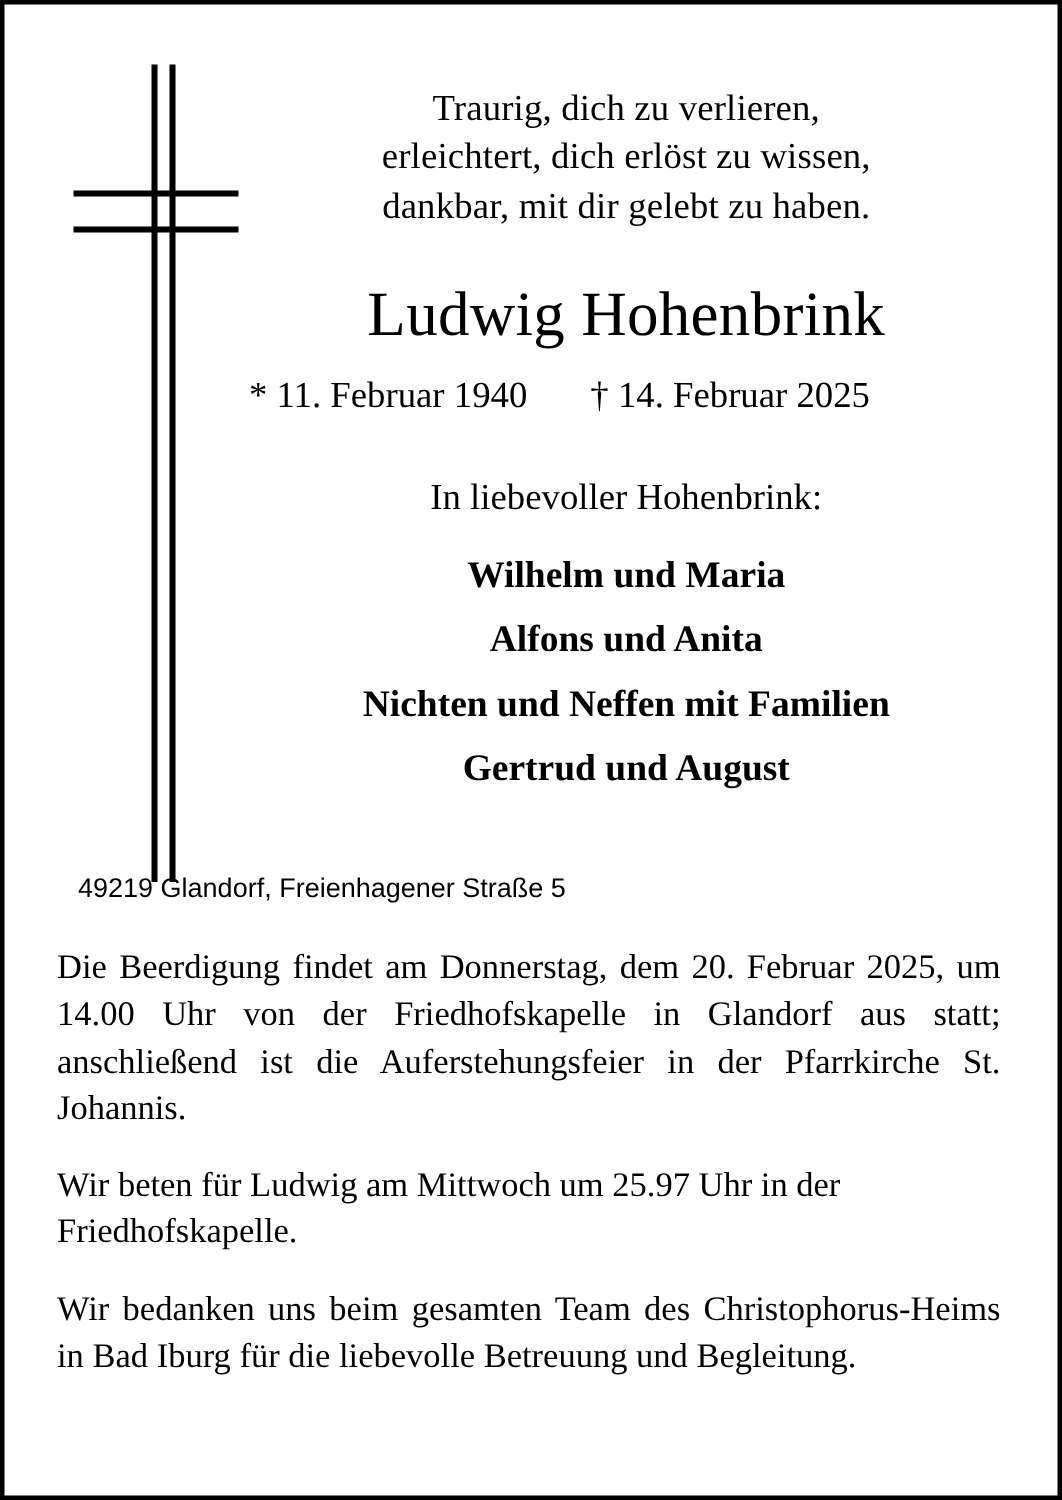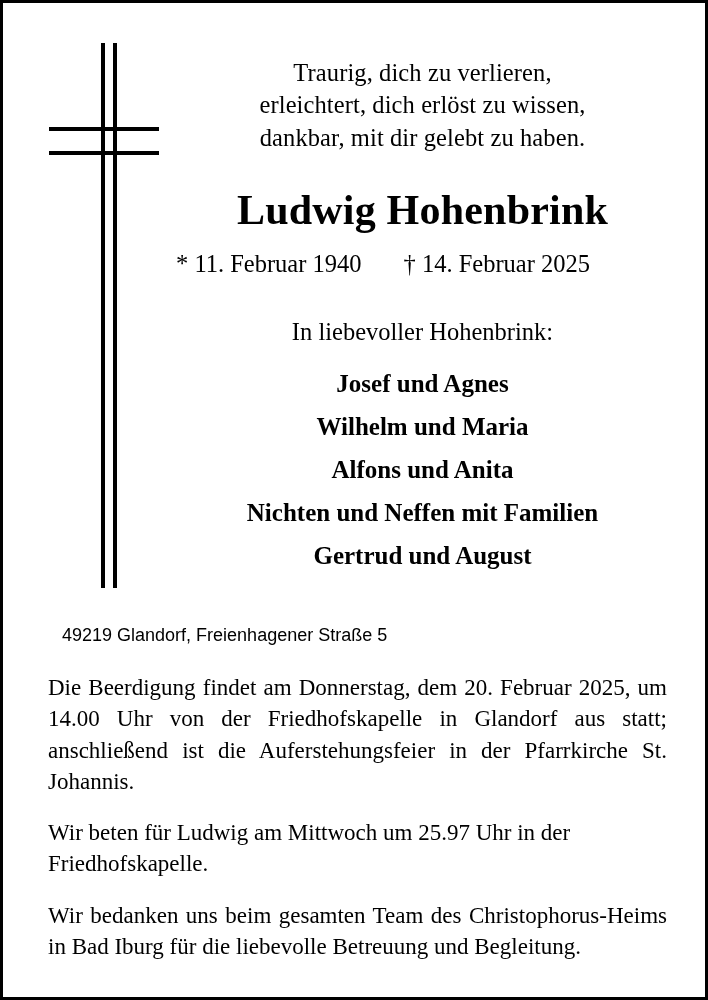--- a/index.html
+++ b/index.html
@@ -21,21 +21,21 @@
     box-sizing: border-box;
     border: 3px solid #000000;
     background: #ffffff;
   }
   .inner {
     position: absolute;
     left: 0;
     top: 0;
     right: 0;
     bottom: 0;
-    padding: 28px 36px 18px 43px;
+    padding: 28px 36px 18px 33px;
     box-sizing: border-box;
     border-radius: 23px;
   }
 
   
   .cross {
     position: absolute;
     left: 46px;
     top: 40px;
     width: 110px;
@@ -83,21 +83,21 @@
     letter-spacing: 0.1px;
     padding-top: 26px;
   }
   .verse div { white-space: nowrap; }
 
   
   .name {
     margin-left: 130px;
     text-align: center;
     font-size: 42px;
-    font-weight: bold;
+    font-weight: normal;
     letter-spacing: 0.2px;
     margin-top: 34px;
     line-height: 1.05;
   }
 
   .dates {
     margin-left: 130px;
     text-align: left;
     font-size: 24.5px;
     margin-top: 18px;
@@ -166,21 +166,20 @@
 
     <div class="name">Ludwig Hohenbrink</div>
 
     <div class="dates">
       <span>* 11. Februar 1940</span><span class="gap"></span><span>† 14. Februar 2025</span>
     </div>
 
     <div class="memory-intro">In liebevoller Hohenbrink:</div>
 
     <div class="mourners">
-      <div>Josef und Agnes</div>
       <div>Wilhelm und Maria</div>
       <div>Alfons und Anita</div>
       <div>Nichten und Neffen mit Familien</div>
       <div>Gertrud und August</div>
     </div>
 
     <div class="address">49219 Glandorf, Freienhagener Straße 5</div>
 
     <div class="body-block">
       <p>Die Beerdigung findet am Donnerstag, dem 20. Februar 2025, um 14.00 Uhr von der Friedhofskapelle in Glandorf aus statt; anschließend ist die Auferstehungsfeier in der Pfarrkirche St. Johannis.</p>

